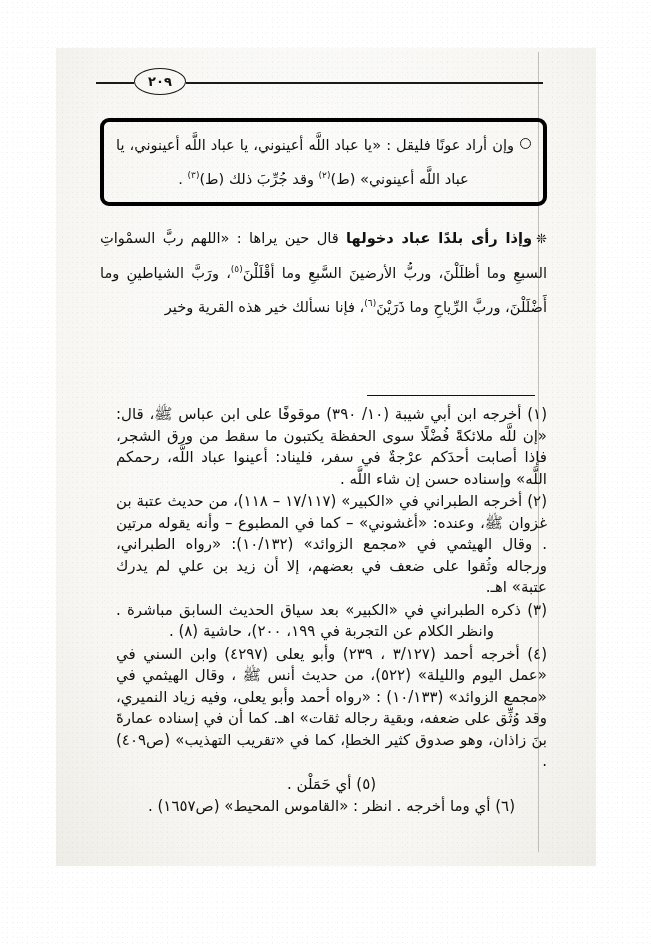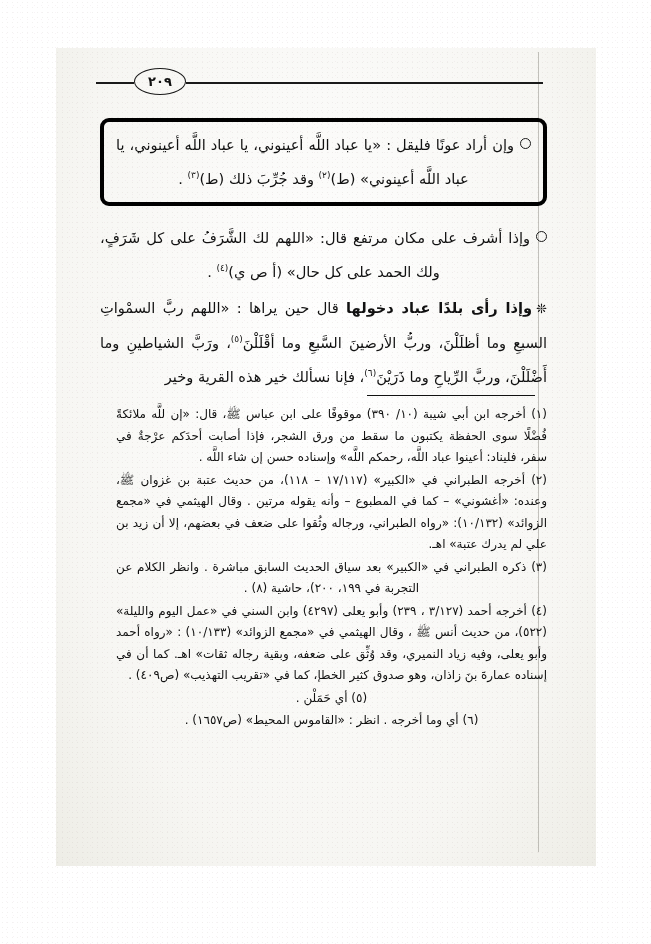--- a/index.html
+++ b/index.html
@@ -166,21 +166,21 @@
     right: 116px;
     width: 168px;
     height: 0;
     border-top: 1.5px solid #111111;
   }
   .footnotes {
     position: absolute;
     right: 104px;
     left: 100px;
     top: 404px;
-    font-size: 12px;
+    font-size: 15px;
     line-height: 21.5px;
     margin-left: 16px;
   }
   .fn {
     margin: 0 0 1px 0;
     text-align: justify;
     text-align-last: center;
   }
   .fn.flow { text-align-last: auto; }
 </style>
@@ -203,23 +203,20 @@
 
   <div class="body-col">
 
 
     <div class="hl-box">
       <p class="para">
         <span class="bullet-circle"></span><span>وإن أراد عونًا فليقل : «يا عباد اللَّه أعينوني، يا عباد اللَّه أعينوني، يا عباد اللَّه أعينوني» (ط)</span><span class="fn-ref">(٢)</span><span> وقد جُرِّبَ ذلك (ط)</span><span class="fn-ref">(٣)</span><span> .</span>
       </p>
     </div>
 
-    <p class="para">
-      <span class="bullet-circle"></span><span>وإذا أشرف على مكان مرتفع قال: «اللهم لك الشَّرَفُ على كل شَرَفٍ، ولك الحمد على كل حال» (أ ص ي)</span><span class="fn-ref">(٤)</span><span> .</span>
-    </p>
 
     <p class="para first-line-flow">
       <span class="bullet">❊</span><span class="bold">وإذا رأى بلدًا عباد دخولها</span><span> قال حين يراها : «اللهم ربَّ السمْواتِ السبعِ وما أظلَلْنَ، وربُّ الأرضينَ السَّبعِ وما أقْلَلْنَ</span><span class="fn-ref">(٥)</span><span>، ورَبَّ الشياطينِ وما أَضْلَلْنَ، وربَّ الرِّياحِ وما ذَرَيْنَ</span><span class="fn-ref">(٦)</span><span>، فإنا نسألك خير هذه القرية وخير</span>
     </p>
   </div>
 
   <div class="fn-sep"></div>
 
   <div class="footnotes">
     <p class="fn flow">

